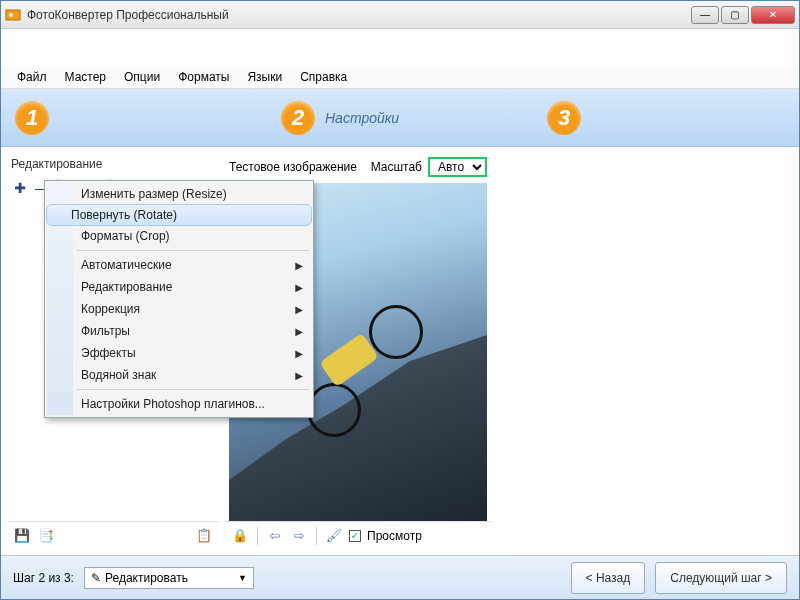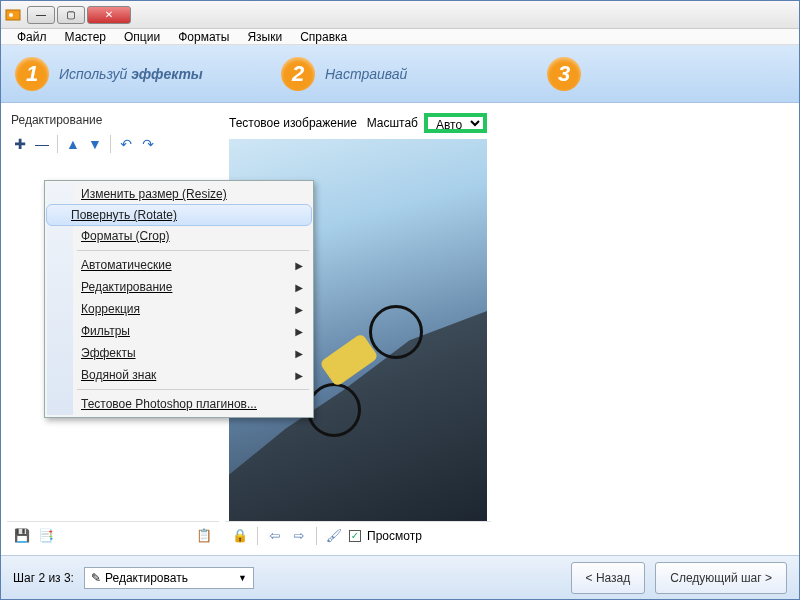--- a/index.html
+++ b/index.html
@@ -4,44 +4,44 @@
 <style>
 * { box-sizing: border-box; margin: 0; padding: 0; }
 body { font-family: "Segoe UI", Tahoma, sans-serif; font-size: 12px; background: #d4e4f4; width: 800px; height: 600px; overflow: hidden; }
 .window { width: 800px; height: 600px; background: #fff; border: 1px solid #5a7fb0; display: flex; flex-direction: column; }
 .titlebar { height: 28px; background: linear-gradient(#f8f8f8, #e4e4e4); display: flex; align-items: center; padding: 0 4px; border-bottom: 1px solid #ccc; }
 .titlebar-icon { width: 16px; height: 16px; margin-right: 6px; }
 .titlebar-text { flex: 1; font-size: 12px; color: #333; }
 .winbtns { display: flex; gap: 2px; }
 .winbtn { width: 28px; height: 18px; border: 1px solid #888; border-radius: 3px; background: linear-gradient(#f2f2f2,#d8d8d8); display: flex; align-items: center; justify-content: center; font-size: 10px; }
 .winbtn.close { background: linear-gradient(#e88,#c33); color: #fff; width: 44px; }
-.menubar { height: 16px; display: flex; align-items: center; padding: 0 8px; gap: 2px; background: #fafafa; border-bottom: 1px solid #ddd; }
+.menubar { height: 24px; display: flex; align-items: center; padding: 0 8px; gap: 2px; background: #fafafa; border-bottom: 1px solid #ddd; margin-top: 36px; }
 .menubar span { padding: 3px 8px; cursor: default; }
 .banner { height: 58px; background: linear-gradient(#d7e8fb,#b9d6f4); display: flex; border-bottom: 1px solid #a7c2e0; }
 .banner-step { flex: 1; display: flex; align-items: center; padding: 0 14px; gap: 10px; position: relative; overflow: hidden; }
 .step-num { width: 34px; height: 34px; border-radius: 50%; background: #f59a1a; color: #fff; font-size: 22px; font-style: italic; font-weight: bold; display: flex; align-items: center; justify-content: center; box-shadow: inset 0 2px 4px rgba(255,255,255,.5); }
 .step-label { color: #436a99; font-size: 14px; font-style: italic; }
 .step-label b { font-weight: bold; }
 .content { flex: 1; display: flex; background: #fff; padding: 6px; gap: 6px; }
 .panel { background: #fff; border: 0; display: flex; flex-direction: column; }
 .panel-left { width: 212px; }
 .panel-mid { flex: 1; }
 .panel-right { width: 266px; justify-content: center; }
 .panel-title { font-size: 12px; color: #333; padding: 4px 4px 6px 4px; display: flex; align-items: center; gap: 8px; }
 .toolbar { display: flex; align-items: center; gap: 4px; padding: 2px 4px 6px 4px; height: 26px; }
 .tool-divider { width: 1px; height: 18px; background: #ccc; margin: 0 2px; }
 .tool-ico { width: 18px; height: 18px; display: flex; align-items: center; justify-content: center; font-size: 14px; color: #2a4a7a; cursor: default; }
-.context-menu { position: absolute; left: 44px; top: 180px; width: 270px; background: #f4f4f4; border: 1px solid #9aa; box-shadow: 2px 3px 6px rgba(0,0,0,.3); padding: 2px; z-index: 100; text-decoration: underline; }
+.context-menu { position: absolute; left: 44px; top: 180px; width: 270px; background: #f4f4f4; border: 1px solid #9aa; box-shadow: 2px 3px 6px rgba(0,0,0,.3); padding: 2px; z-index: 100; }
 .context-menu .gutter { position: absolute; left: 2px; top: 2px; bottom: 2px; width: 26px; background: linear-gradient(#f0f4fa,#dce6f4); }
 .menu-item { position: relative; height: 22px; display: flex; align-items: center; padding-left: 34px; padding-right: 20px; font-size: 12px; color: #222; cursor: default; }
 .menu-item.hover { background: linear-gradient(#e8f1fd,#cfe3fb); border: 1px solid #aac9ef; border-radius: 6px; margin: -1px; padding-left: 24px; }
 .menu-item .arrow { position: absolute; right: 8px; font-size: 10px; color: #333; }
 .menu-sep { height: 1px; background: #d0d0d0; margin: 3px 2px 3px 30px; }
 .panel-right .title-row { display: flex; align-items: center; gap: 6px; padding: 4px 4px 6px 4px; }
-.zoom-select { height: 20px; font-size: 12px; border: 4px solid #22c55e; background: #fff; padding: 0 4px; }
+.zoom-select { height: 20px; font-size: 12px; border: 2px solid #22c55e; background: #fff; padding: 0 4px; }
 .preview-img { flex: 1; margin: 0 4px; background: linear-gradient(165deg,#cfe6f5 0%, #a9d0ea 25%, #5e7fa1 60%, #2d3a48 100%); position: relative; overflow: hidden; }
 .preview-controls { height: 28px; display: flex; align-items: center; gap: 6px; padding: 0 6px; border-top: 1px solid #e2e2e2; }
 .ctrl-ico { width: 18px; height: 18px; display: flex; align-items: center; justify-content: center; font-size: 13px; color: #5a7fb0; }
 .left-bottom { height: 28px; display: flex; align-items: center; gap: 6px; padding: 0 6px; border-top: 1px solid #e2e2e2; }
 .footer { height: 44px; background: linear-gradient(#eaf1fa,#d3e3f5); border-top: 1px solid #bcd; display: flex; align-items: center; padding: 0 12px; gap: 10px; justify-content: space-between; }
 .step-combo { height: 22px; width: 170px; border: 1px solid #9ab; background: #fff; display: flex; align-items: center; padding: 0 6px; gap: 4px; font-size: 12px; }
 .step-combo .drop { margin-left: auto; font-size: 9px; }
 .footer .spacer { flex: 1; }
 .nav-btn { height: 32px; padding: 0 14px; border: 1px solid #9ab; border-radius: 3px; background: linear-gradient(#fdfdfd,#e6eefb); font-size: 12px; color: #333; display: flex; align-items: center; }
 .cyclist { position: absolute; left: 60px; bottom: 80px; width: 140px; height: 140px; }
@@ -54,44 +54,44 @@
 </style>
 </head>
 <body>
 
 <div class="window">
   <div class="titlebar">
     <svg class="titlebar-icon" viewBox="0 0 16 16">
         <rect x="1" y="3" width="14" height="10" fill="#f59a1a" stroke="#b37100"></rect>
         <circle cx="6" cy="8" r="2" fill="#fff"></circle>
       </svg>
+    <span class="titlebar-text">ФотоКонвертер Профессиональный</span>
     <div class="winbtns">
       <div class="winbtn">—</div>
       <div class="winbtn">▢</div>
       <div class="winbtn close">✕</div>
     </div>
   </div>
 
   <div class="menubar">
     <span>Файл</span>
     <span>Мастер</span>
     <span>Опции</span>
     <span>Форматы</span>
     <span>Языки</span>
     <span>Справка</span>
   </div>
 
   <div class="banner">
     <div class="banner-step">
       <div class="step-num">1</div>
-      <div class="step-label"><span>Используй </span><b>эффекты</b></div>
     </div>
     <div class="banner-step">
       <div class="step-num">2</div>
-      <div class="step-label">Настраивай</div>
+      <div class="step-label">Настройки</div>
     </div>
     <div class="banner-step">
       <div class="step-num">3</div>
     </div>
   </div>
 
   <div class="content">
     <div class="panel panel-left">
       <div class="panel-title">Редактирование</div>
       <div class="toolbar">
@@ -161,15 +161,15 @@
       <div class="menu-item hover">Повернуть (Rotate)</div>
       <div class="menu-item">Форматы (Crop)</div>
       <div class="menu-sep"></div>
       <div class="menu-item">Автоматические<span class="arrow">▶</span></div>
       <div class="menu-item">Редактирование<span class="arrow">▶</span></div>
       <div class="menu-item">Коррекция<span class="arrow">▶</span></div>
       <div class="menu-item">Фильтры<span class="arrow">▶</span></div>
       <div class="menu-item">Эффекты<span class="arrow">▶</span></div>
       <div class="menu-item">Водяной знак<span class="arrow">▶</span></div>
       <div class="menu-sep"></div>
-      <div class="menu-item">Тестовое Photoshop плагинов...</div>
+      <div class="menu-item">Настройки Photoshop плагинов...</div>
     </div>
 </div>
 
 </body></html>

